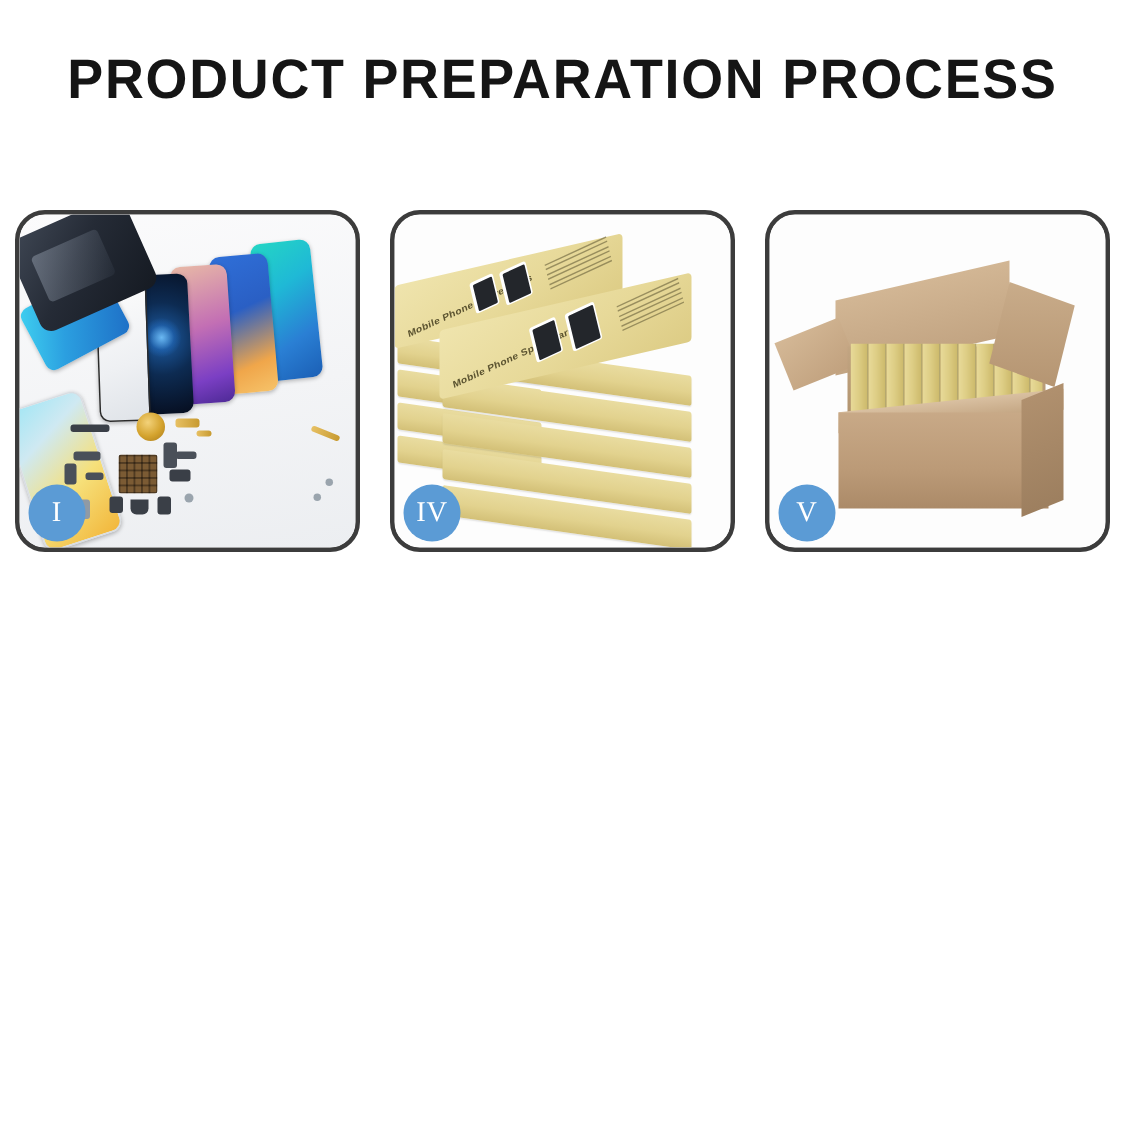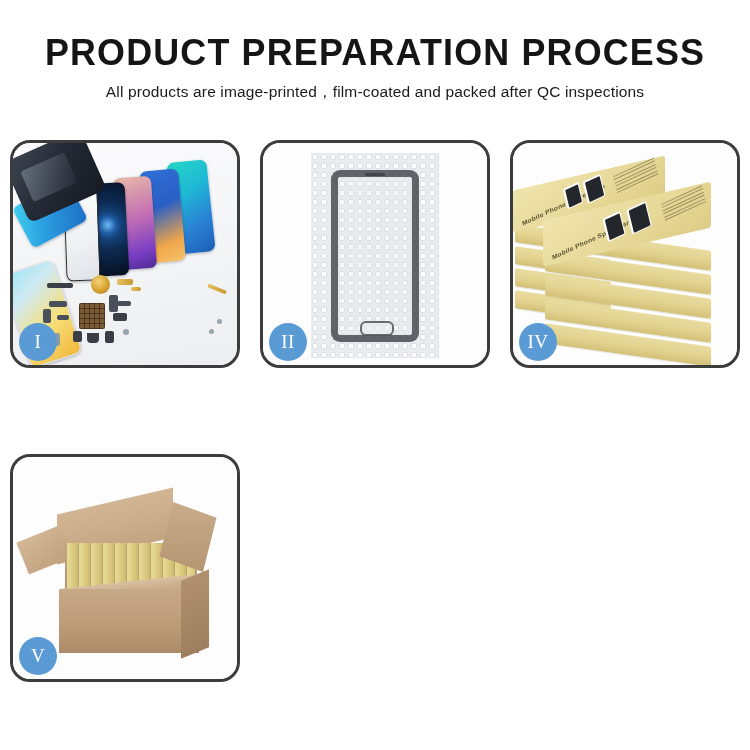--- a/index.html
+++ b/index.html
@@ -429,21 +429,20 @@
     border-radius: 1px;
   }
 </style>
 </head>
 <body>
 
 <div class="page">
 
   <div class="header">
     <div class="title">PRODUCT PREPARATION PROCESS</div>
-    <div class="subtitle">All products are image-printed，film-coated and packed after QC inspections</div>
   </div>
 
   <div class="grid">
 
     <div class="panel">
       <div class="panel-photo">
         <div class="p1-bg"></div>
         <div class="phone-fan">
           <div class="ph ph-a"></div>
           <div class="ph ph-b"></div>
@@ -472,31 +471,20 @@
         <span class="part" style="left:92px;top:188px;width:9px;height:12px;"></span>
         <span class="part" style="left:40px;top:190px;width:7px;height:13px;background:#8f9aa5;"></span>
         <span class="part" style="left:110px;top:186px;width:6px;height:6px;border-radius:50%;background:#9aa4ad;"></span>
         <span class="part" style="left:196px;top:186px;width:5px;height:5px;border-radius:50%;background:#9aa4ad;"></span>
         <span class="part" style="left:204px;top:176px;width:5px;height:5px;border-radius:50%;background:#9aa4ad;"></span>
         <span class="gold-strip" style="left:194px;top:144px;width:20px;height:4px;transform:rotate(22deg);"></span>
       </div>
       <div class="badge">I</div>
     </div>
 
-    <div class="panel">
-      <div class="panel-photo">
-        <div class="p2-bg"></div>
-        <div class="bubble-sheet">
-          <div class="glass-panel">
-            <span class="glass-cam"></span>
-          </div>
-        </div>
-      </div>
-      <div class="badge">II</div>
-    </div>
 
 
     <div class="panel">
       <div class="panel-photo">
         <div class="p4-bg"></div>
         <div class="stack">
 
           <div class="sbox" style="left:2px;top:66px;width:96px;height:18px;transform:skewY(8deg);"></div>
           <div class="sbox" style="left:2px;top:88px;width:96px;height:18px;transform:skewY(8deg);"></div>
           <div class="sbox" style="left:2px;top:110px;width:96px;height:18px;transform:skewY(8deg);"></div>

